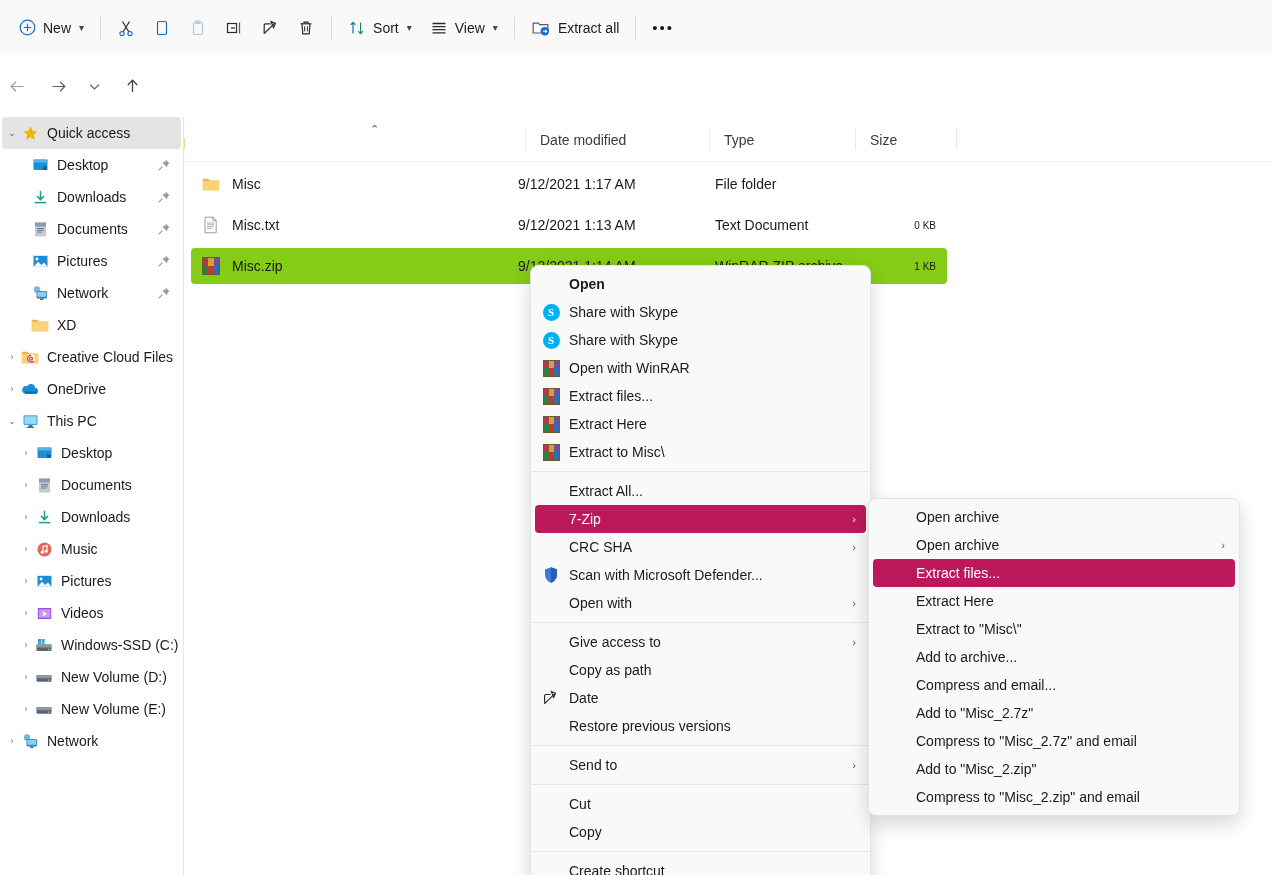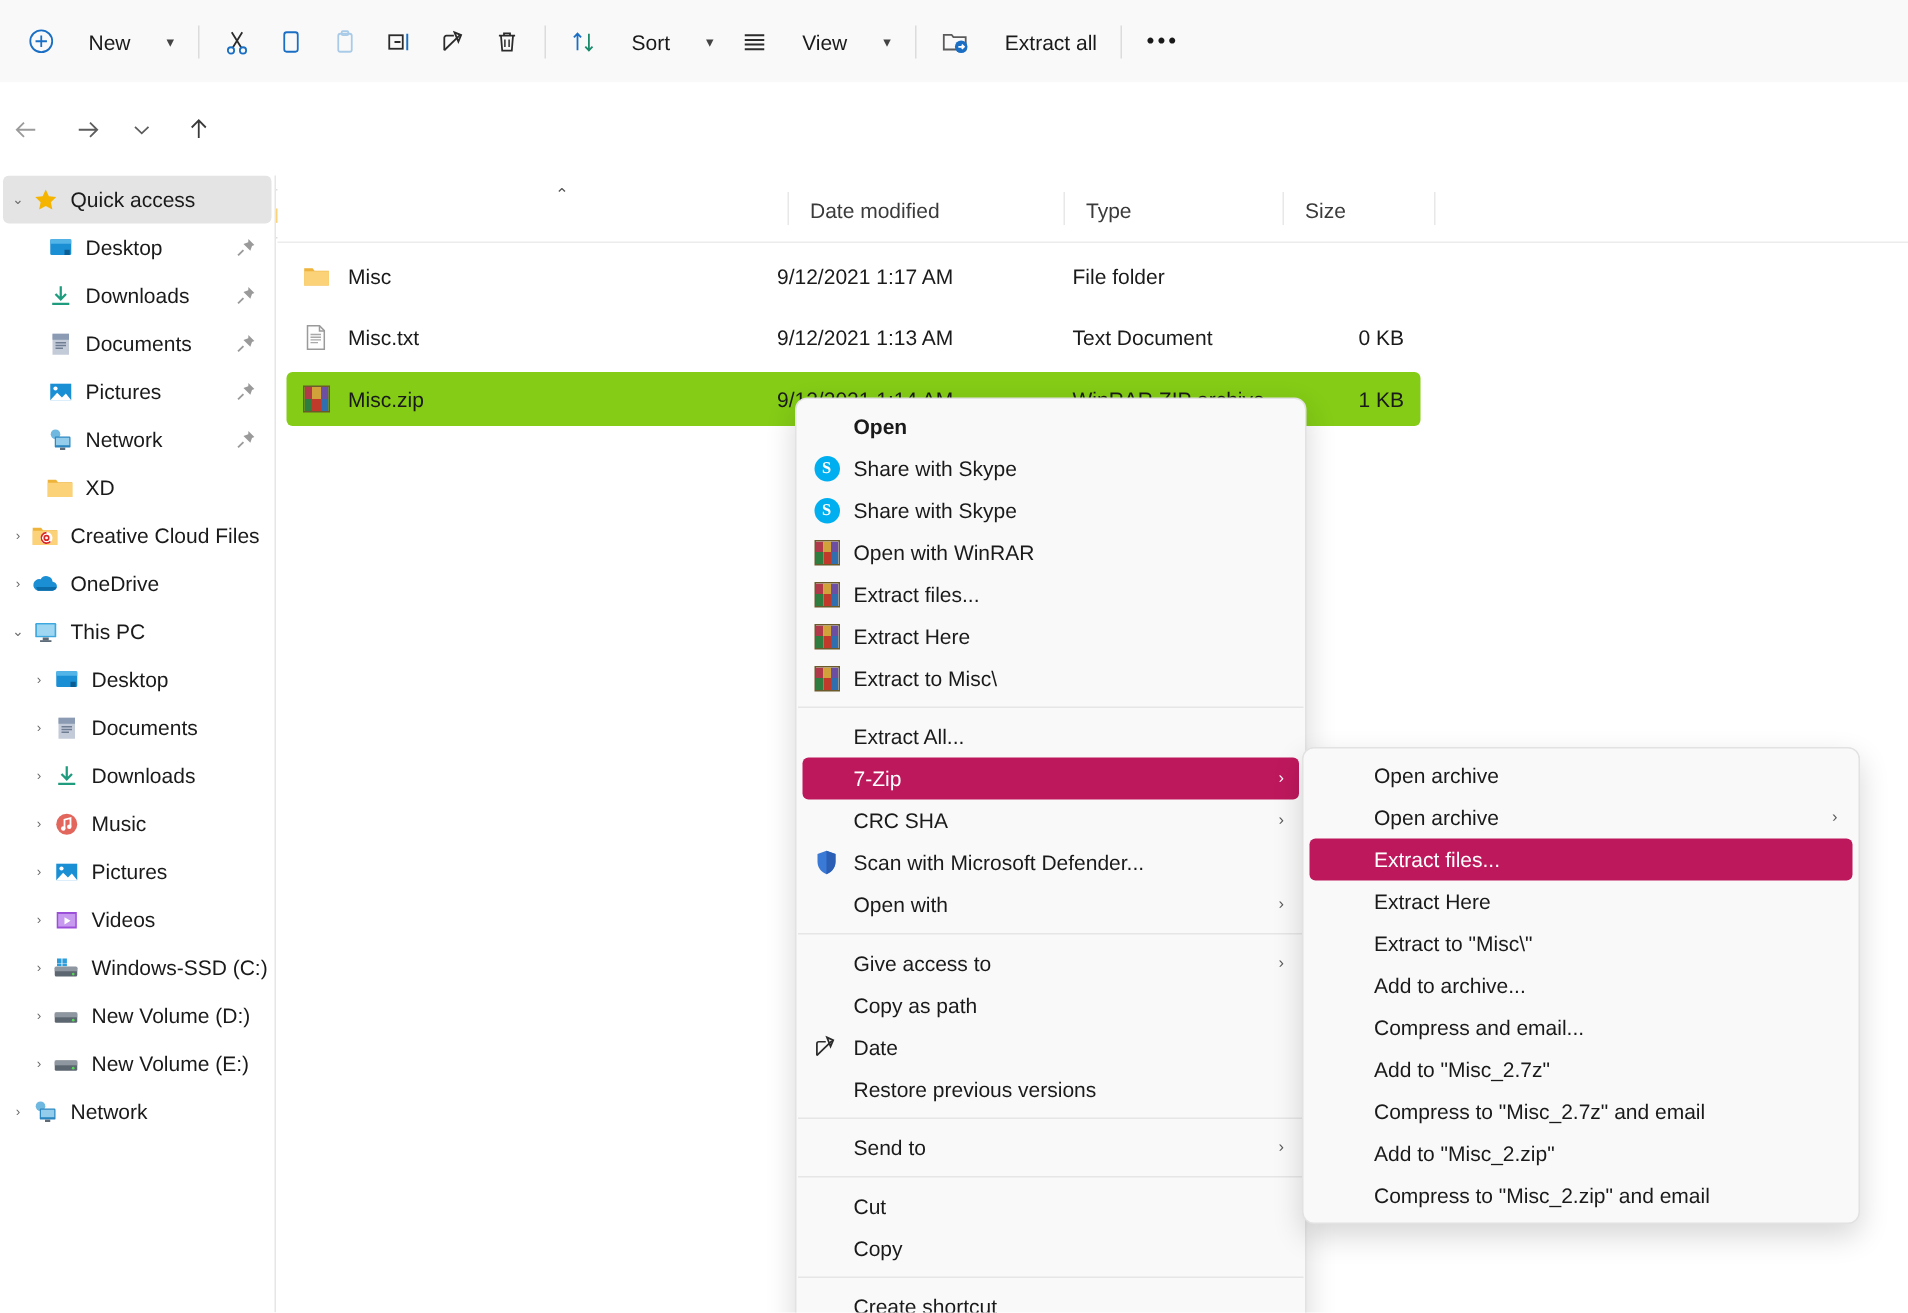--- a/index.html
+++ b/index.html
@@ -13,21 +13,21 @@
   }
   #root { position: relative; width: 1272px; height: 875px; background:#fff; }
 
   
   .toolbar {
     position: absolute; left:0; top:0; width:1272px; height:55px;
     background: #f9f9f9;
     display: flex; align-items: center; padding-left: 10px;
   }
   .tb-btn {
-    display:flex; align-items:center; gap:23px;
+    display:flex; align-items:center; gap:7px;
     height:34px; padding:0 9px; border-radius:5px;
     color:#1a1a1a; font-size:14px; white-space:nowrap;
   }
   .tb-sep { width:1px; height:22px; background:#dcdcdc; margin:0 7px; }
   .chev-sm { font-size:10px; color:#444; margin-left:1px; }
   .svgicon { display:block; }
 
   
   .navrow { position:absolute; left:0; top:55px; width:1272px; height:62px; background:#ffffff; }
   .navbtn {
@@ -86,21 +86,21 @@
   .sortcaret { position:absolute; left:185px; top:6px; font-size:11px; color:#555; }
   .row {
     position:absolute; left:6px; width:756px; height:36px;
     display:flex; align-items:center; border-radius:4px;
   }
   .row.selected { background:#84cc16; }
   .row .ficon { width:18px; min-width:18px; margin-left:11px; margin-right:12px; display:flex; align-items:center;}
   .row .fname { font-size:14px; color:#1a1a1a; width:300px; }
   .row .fdate { position:absolute; left:327px; font-size:14px; color:#1a1a1a; }
   .row .ftype { position:absolute; left:524px; font-size:14px; color:#1a1a1a; }
-  .row .fsize { position:absolute; left:640px; width:105px; text-align:right; font-size:14px; color:#1a1a1a; }
+  .row .fsize { position:absolute; left:640px; width:105px; text-align:right; font-size:10px; color:#1a1a1a; }
 
   
   .ctxmenu {
     position:absolute; background:#f9f9f9;
     border:1px solid #e2e2e2; border-radius:8px;
     box-shadow: 0 8px 20px rgba(0,0,0,0.16);
     padding:4px 0;
   }
   .mi {
     position:relative; display:flex; align-items:center; height:28px;

